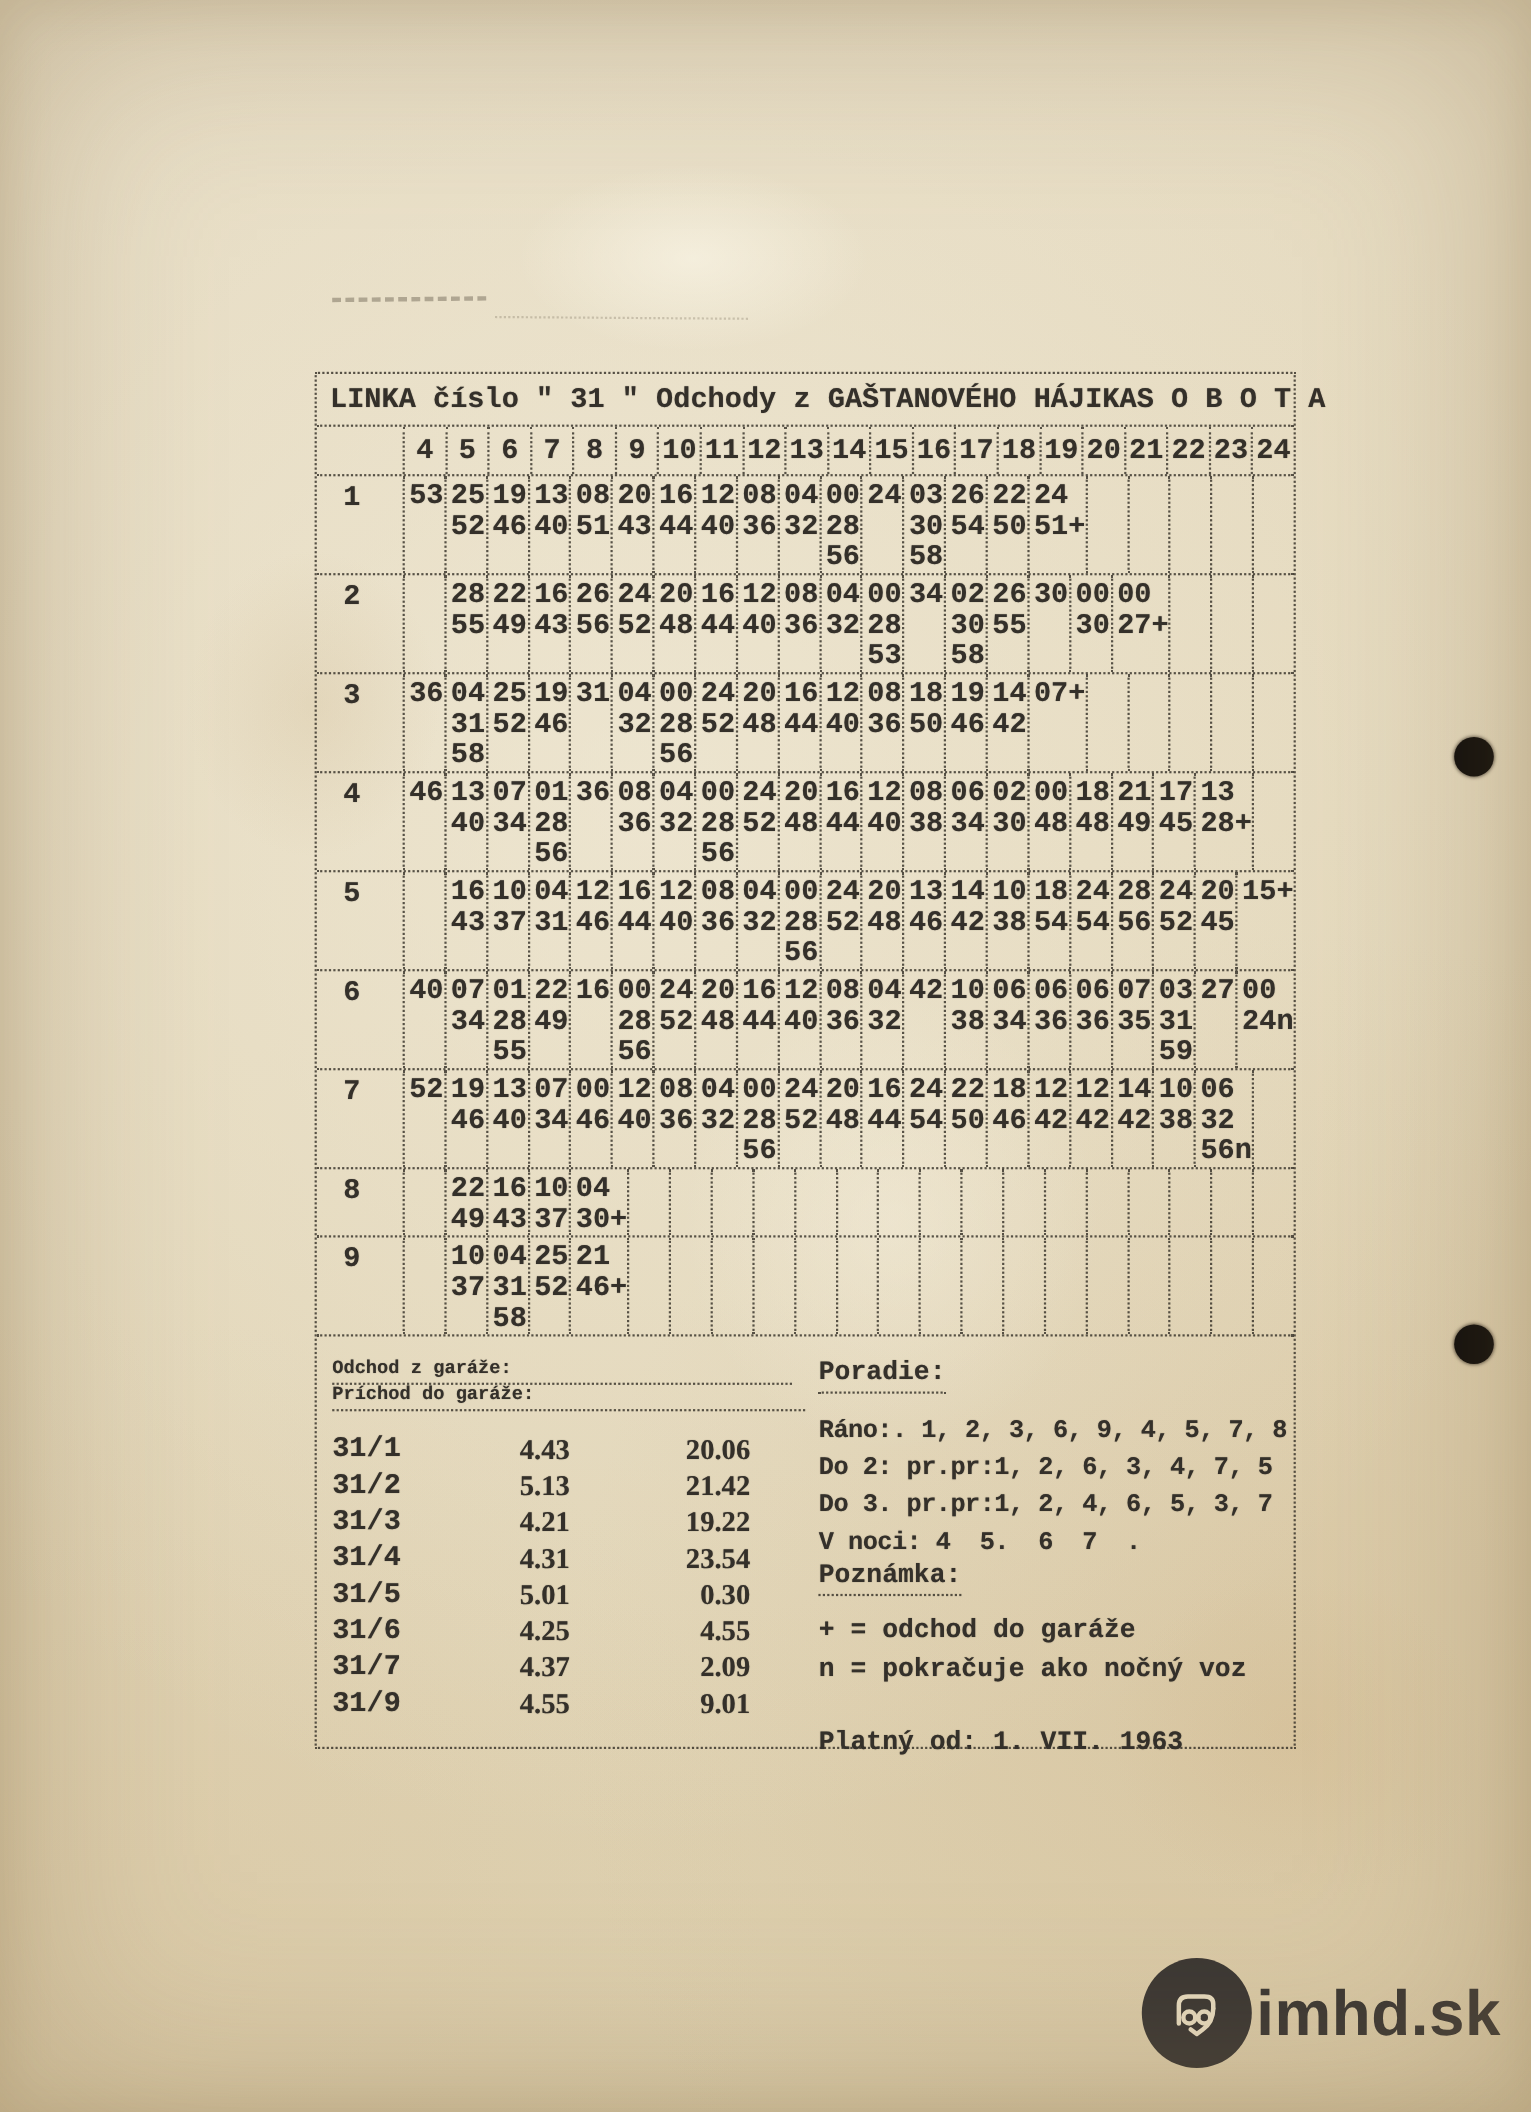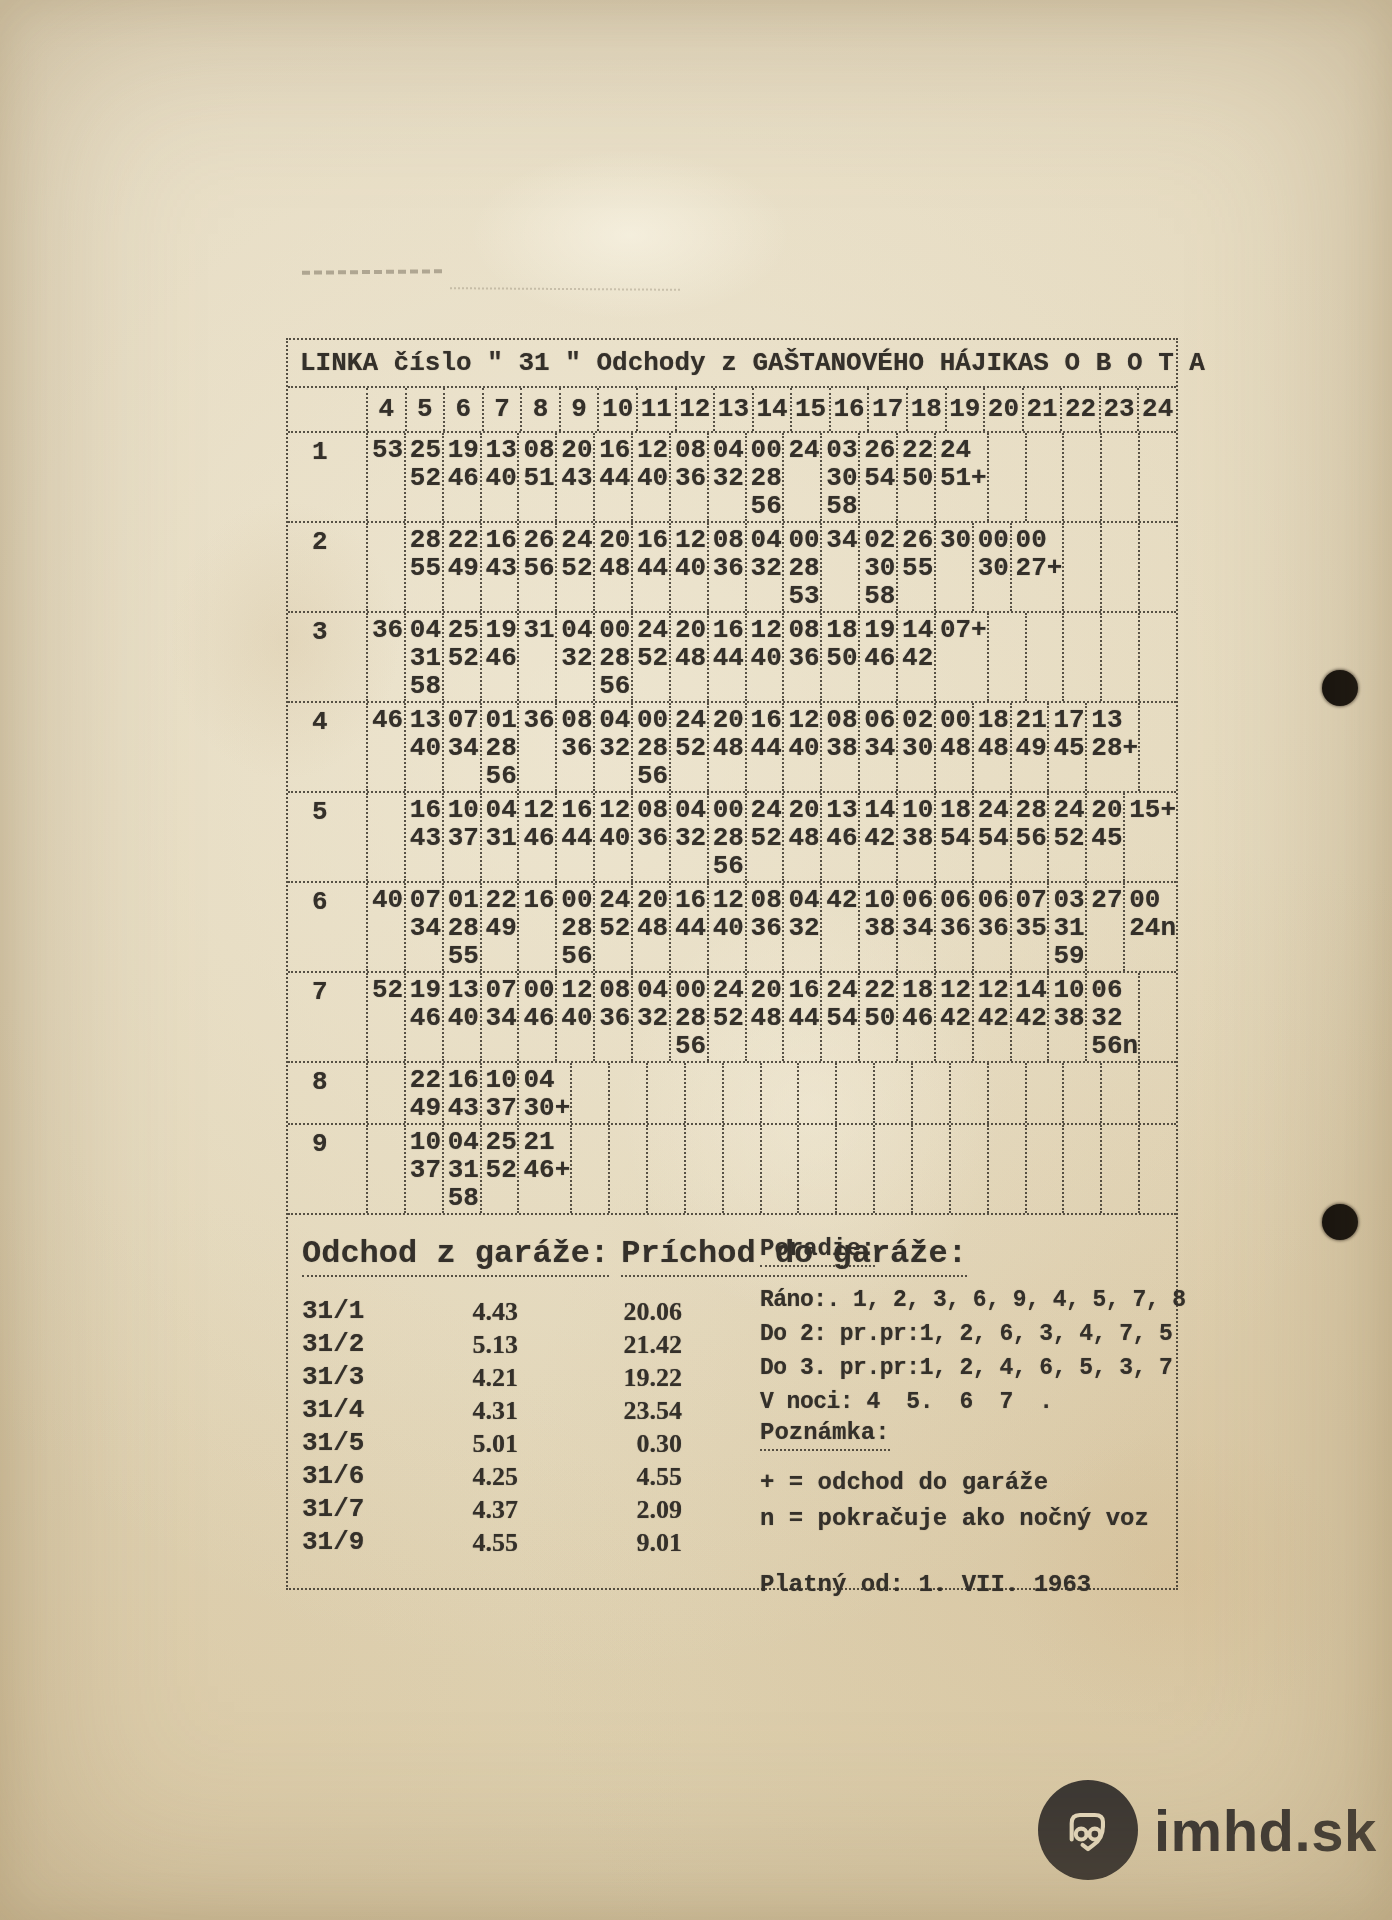--- a/index.html
+++ b/index.html
@@ -61,21 +61,21 @@
     display:grid; grid-template-columns:78px repeat(21,1fr);
     border-bottom:2px dotted var(--dot);
   }
   .rlabel { padding:4px 0 0 24px; font-size:26px; font-weight:700; text-shadow:0 0 1px rgba(52,48,42,0.55); }
   .tcell { border-left:2px dotted var(--dot); padding:3px 0 1px 2px; overflow:visible; }
   .min { line-height:28px; font-size:26px; font-weight:700; white-space:nowrap; padding-left:2px;
          text-shadow:0 0 1px rgba(52,48,42,0.55); }
 
   .bottom-info { display:flex; padding:20px 6px 0 14px; font-weight:700; }
   .garage { width:446px; }
-  .garage-headers { display:flex; margin-bottom:18px; font-size:32px; white-space:nowrap; }
+  .garage-headers { display:flex; margin-bottom:18px; font-size:17px; white-space:nowrap;flex-direction:column; }
   .gh { display:inline-block; border-bottom:2px dotted var(--dot); padding-bottom:3px;
         text-shadow:0 0 1px rgba(52,48,42,0.55); }
   .garage-headers .gh:first-child { margin-right:12px; }
   .garage-row { display:grid; grid-template-columns:100px 116px 164px; line-height:33px; font-size:26px; }
   .garage-row span { text-shadow:0 0 1px rgba(52,48,42,0.55); }
   .garage-row .t2, .garage-row .t3 { text-align:right;font-family:Liberation Serif, serif; }
 
   .info-right { flex:1; padding-left:12px; font-size:24px; }
   .order-lines { margin-top:16px; }
   .order-line { white-space:pre; line-height:34px; font-size:23px; letter-spacing:-0.5px;
@@ -83,21 +83,21 @@
   .note-block { }
   .note-lines { margin-top:14px; }
   .note-line { line-height:36px; white-space:pre; text-shadow:0 0 1px rgba(52,48,42,0.55); }
   .valid-line { margin-top:34px; white-space:pre; text-shadow:0 0 1px rgba(52,48,42,0.55); }
 
   .hole { position:absolute; width:36px; height:36px; border-radius:50%;
           background:#0d0b09; box-shadow:0 0 3px 1px rgba(30,24,16,0.6); }
   .hole-1 { left:1322px; top:670px; }
   .hole-2 { left:1322px; top:1204px; }
 
-  .logo { position:absolute; left:1038px; top:1780px; display:flex; align-items:center; gap:16px; }
+  .logo { position:absolute; left:1038px; top:1780px; display:flex; align-items:center; gap:4px; }
   .logo-circle { width:100px; height:100px; border-radius:50%; background:#3b3733;
                  display:flex; align-items:center; justify-content:center; }
   .logo-text { font-family:"Liberation Sans",sans-serif; font-weight:700; font-size:58px;
                color:#3b3733; letter-spacing:0.5px; }
 </style>
 </head>
 <body>
 
 <div class="paper">
 

